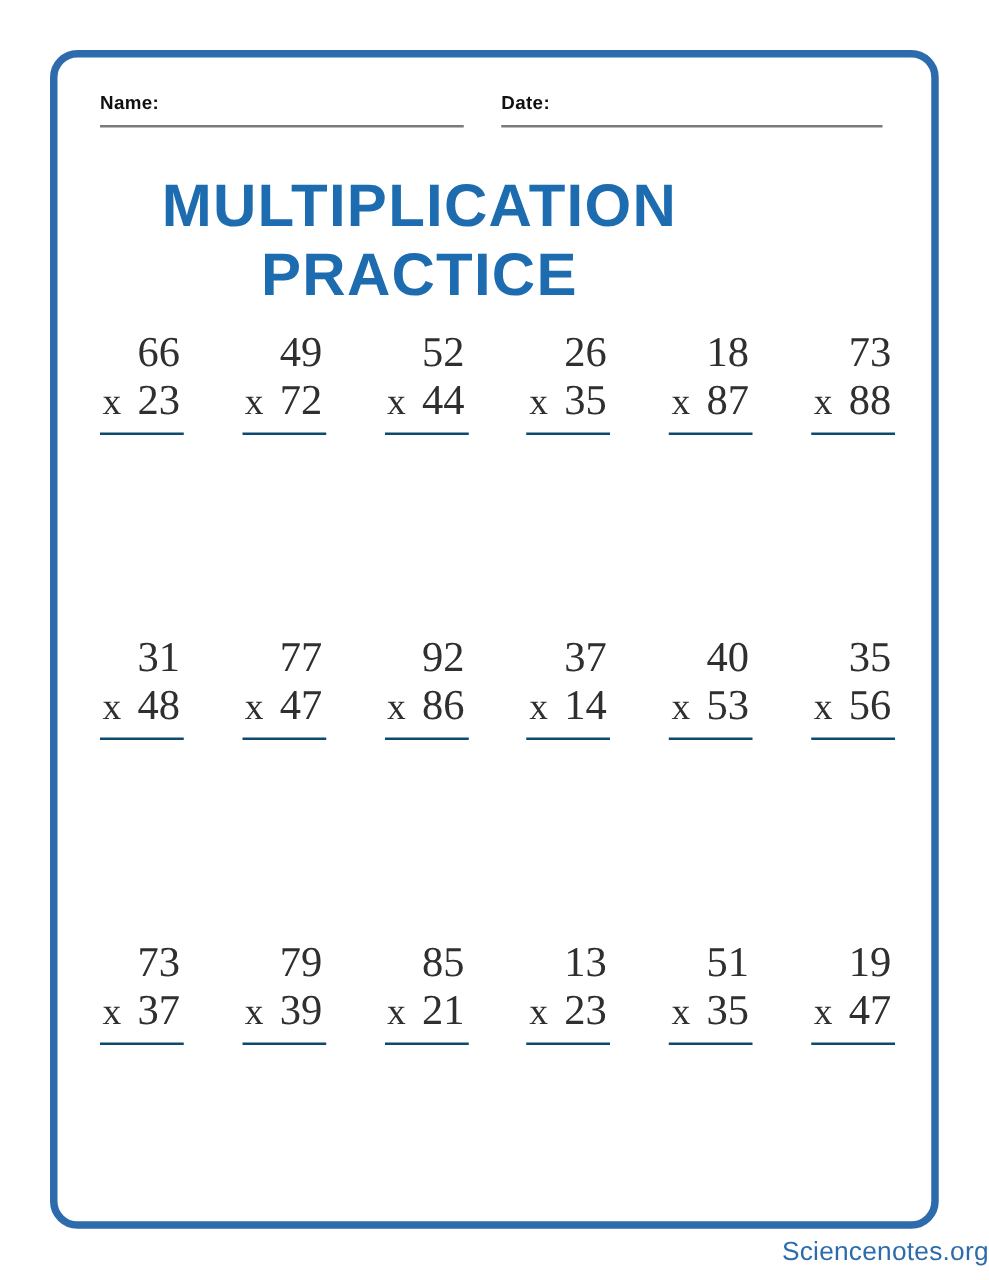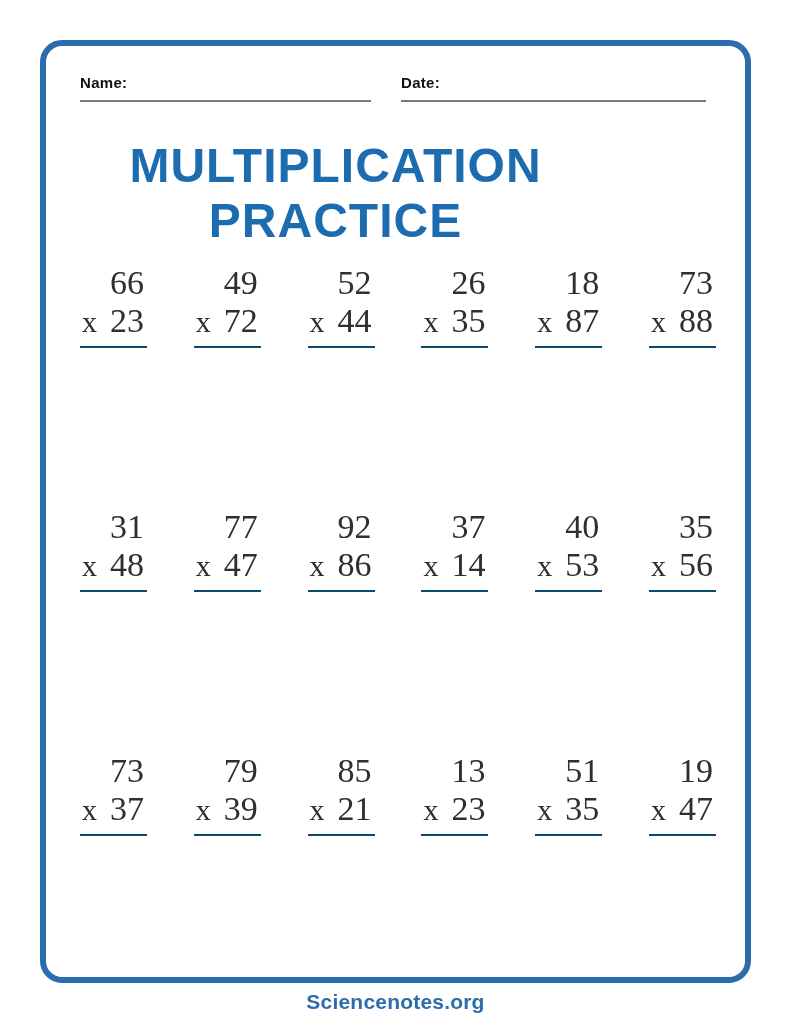--- a/index.html
+++ b/index.html
@@ -87,23 +87,23 @@
     padding:0 3px 0 2px;
   }
   .bottom-row .mult-sign{
     font-size:30px;
     line-height:1.2;
   }
   .footer-site{
     position:absolute;
     left:0;top:990px;
     width:791px;
-    text-align:center;
+    text-align:right;
     font-size:21px;
-    font-weight:bold;
+    font-weight:normal;
     color:var(--footer-blue);
     letter-spacing:0.2px;
   }
 </style>
 </head>
 <body>
 
 <div class="sheet-border"></div>
 
 <div class="header-fields">

